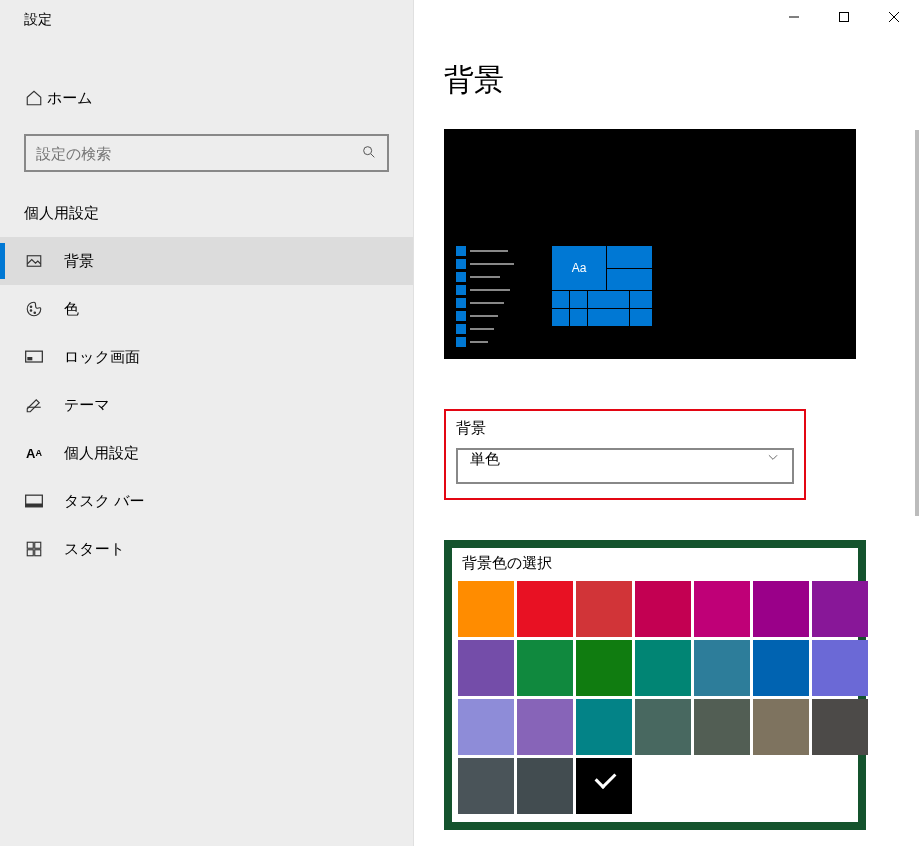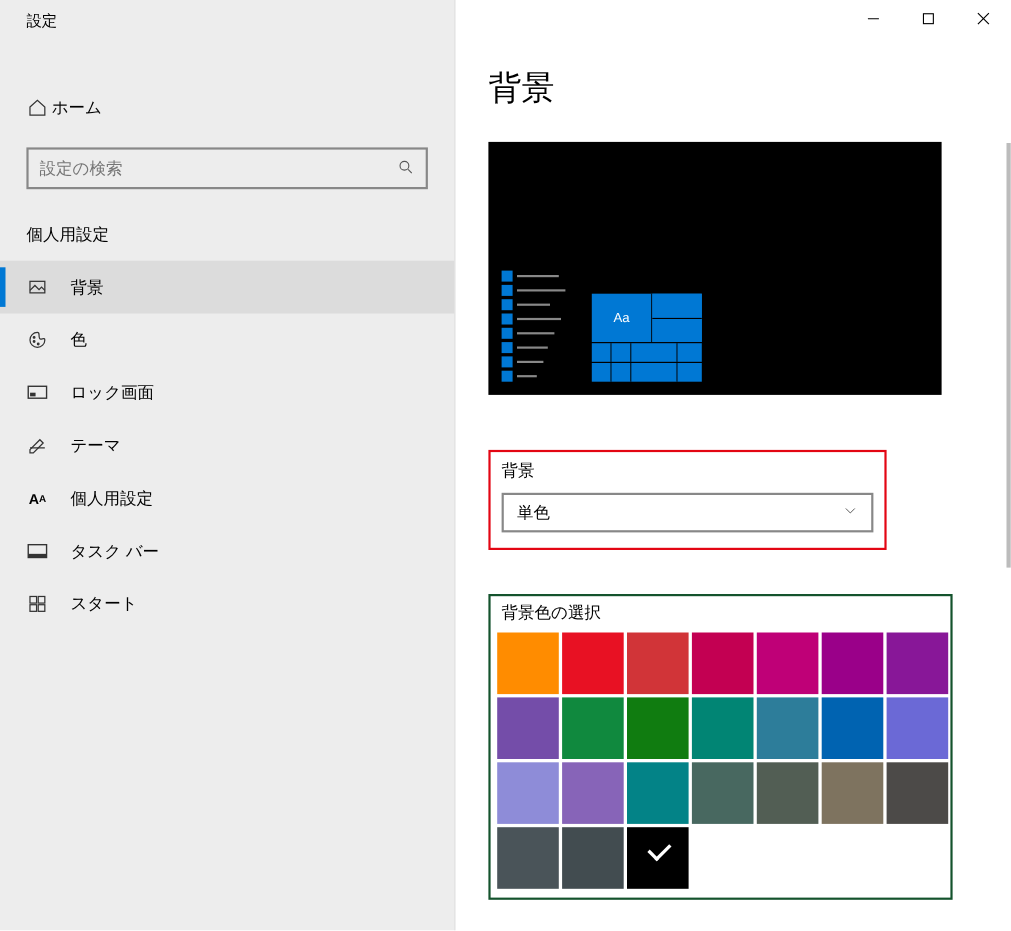--- a/index.html
+++ b/index.html
@@ -119,22 +119,22 @@
     width: 412px;
     height: 230px;
     background: #000;
     position: relative;
   }
   .preview-start {
     position: absolute;
     bottom: 12px;
     left: 12px;
     display: flex;
-    gap: 2px;
-    align-items: flex-end;
+    gap: 16px;
+    align-items: flex-start;
   }
   .preview-list {
     display: flex;
     flex-direction: column;
     gap: 3px;
     width: 80px;
   }
   .plist-row { display:flex; align-items:center; gap:4px; }
   .plist-sq { width:10px; height:10px; background:#0078d4; }
   .plist-line { height:2px; background:#888; flex:0 0 auto; }
@@ -156,34 +156,33 @@
   .pt-s3 { flex:1; background:#0078d4; border-right:1px solid #000;}
   .pt-s4 { width:22px; background:#0078d4; }
   
   .hl-box {
     border: 2px solid #e30613;
     padding: 8px 10px 14px 10px;
     margin-top: 50px;
     width: 362px;
   }
   .hl-box2 {
-    border: 2px solid #14532d;
+    border: 8px solid #14532d;
     padding: 6px 6px 8px 6px;
     margin-top: 40px;
     width: 422px;
   }
   .dropdown-label {
     font-size: 15px;
     margin-bottom: 10px;
   }
   .dropdown {
     border: 2px solid #888;
     height: 36px;
     display: flex;
-    align-items: center;
     justify-content: space-between;
     padding: 0 12px;
     font-size: 15px;
     background: #fff;
   }
   .color-grid {
     display: grid;
     grid-template-columns: repeat(7, 56px);
     grid-auto-rows: 56px;
     gap: 3px;

